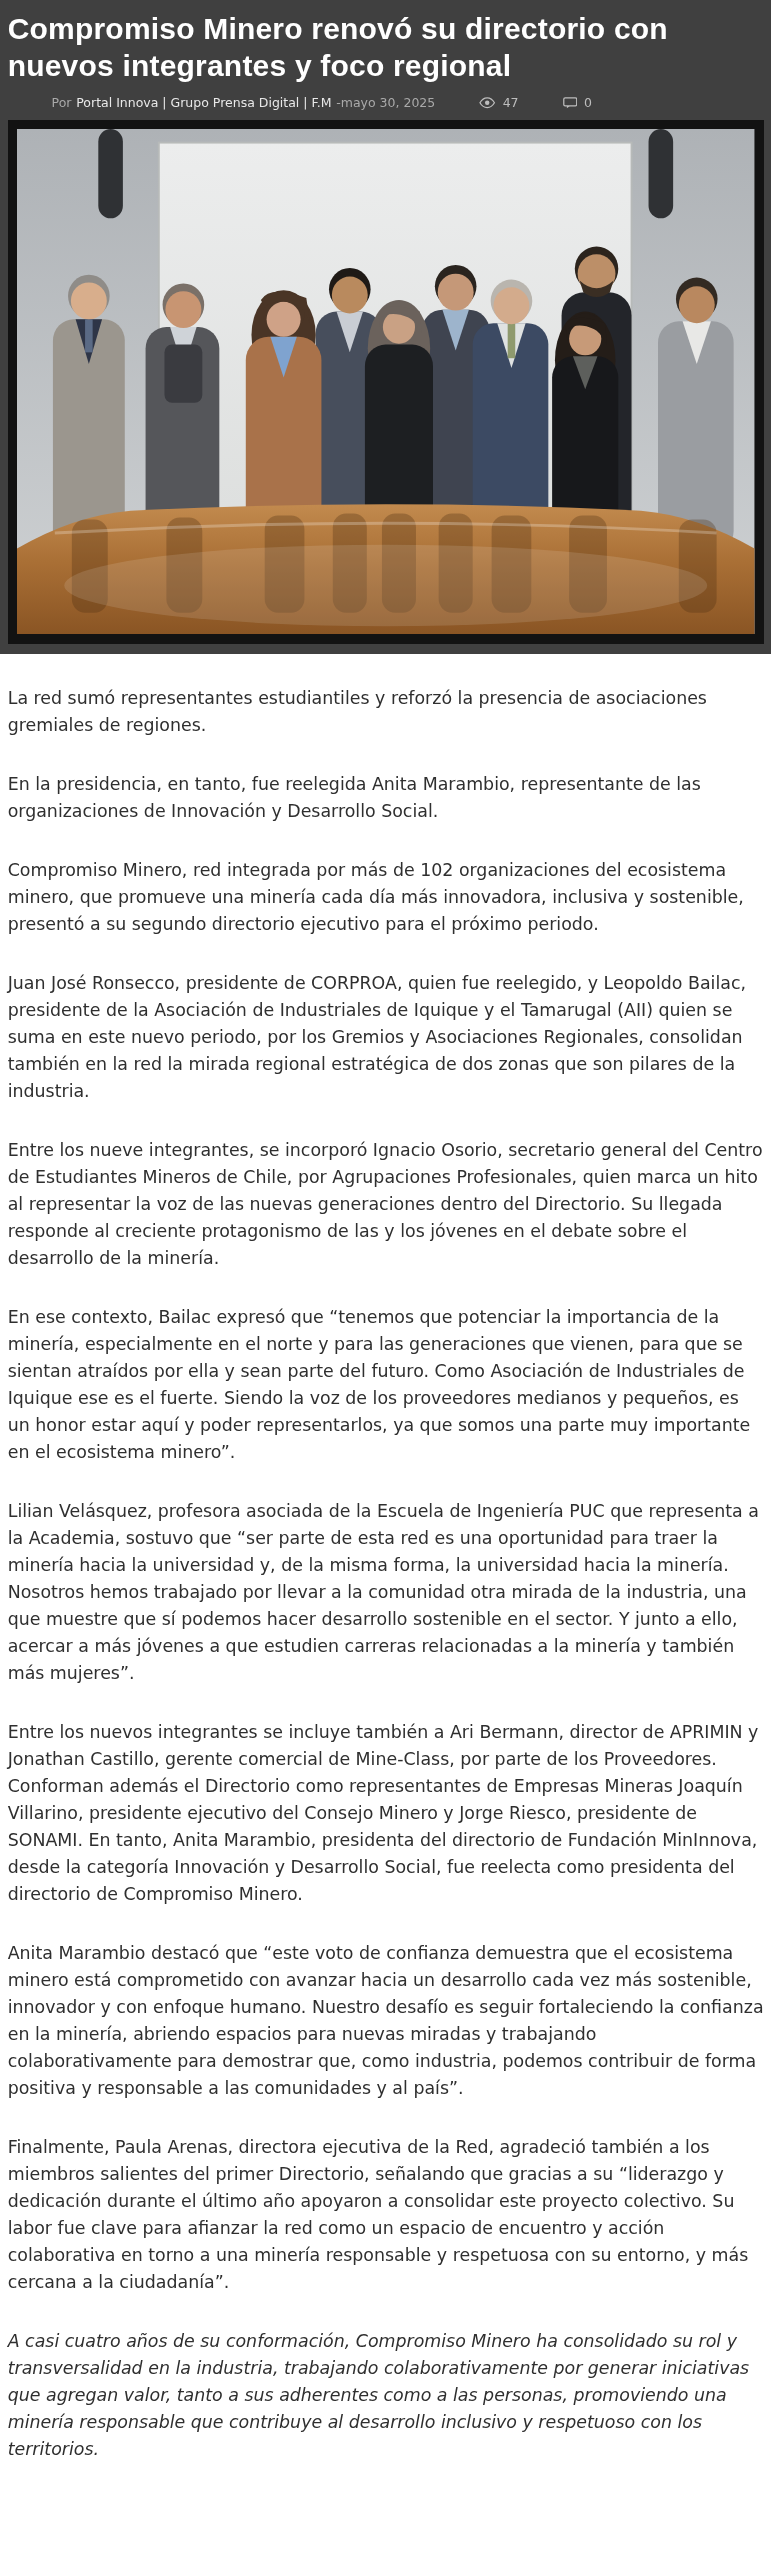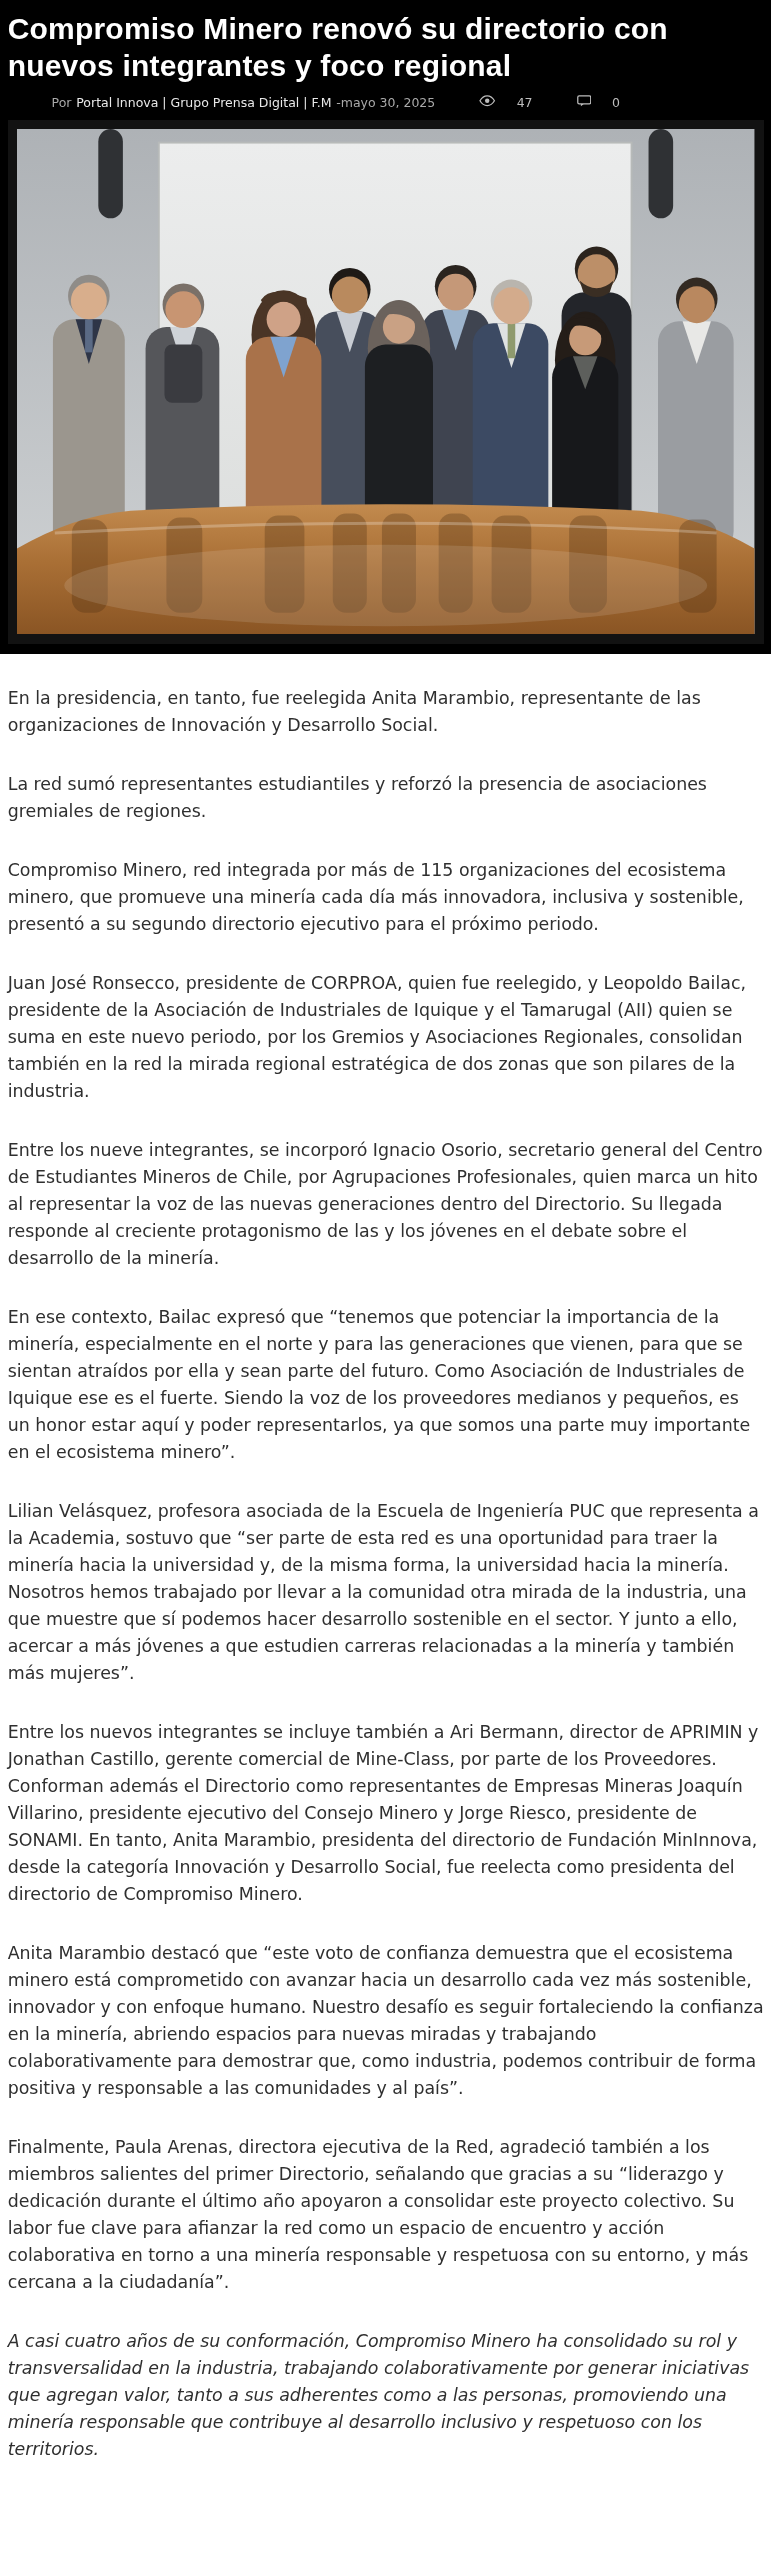--- a/index.html
+++ b/index.html
@@ -4,42 +4,42 @@
 <style>
   * { margin:0; padding:0; box-sizing:border-box; }
   html,body { background:#ffffff; }
   body {
     width:772px; margin:0 auto;
     font-family:"DejaVu Sans","Liberation Sans",sans-serif;
   }
 
   
   .hero {
-    background:#000000;
+    background:#404040;
     padding:5.8px 7.7px 9.6px;
   }
   .hero h1 {
     color:#ffffff;
     font-family:"Liberation Sans","DejaVu Sans",sans-serif;
     font-weight:700;
     font-size:30px;
     line-height:37px;
     margin:3.9px 0 11.6px;
     letter-spacing:0.2px;
   }
   .byline {
     display:flex; align-items:center;
     font-size:12.5px; color:#a9a9a9;
     margin:0 0 9.6px 1.9px;
     white-space:nowrap;
     padding-left:42px;
   }
   .byline .author { color:#e8e8e8; font-weight:400; margin:0 4.8px; }
   .byline .date { margin-left:0; }
-  .byline .stat { display:flex; gap:21px; margin-left:44px; color:#bdbdbd; }
+  .byline .stat { display:flex; align-items:center; gap:7px; margin-left:44px; color:#bdbdbd; }
   .byline .stat svg { display:block; }
 
   
   .photo-frame {
     background:#121212;
     padding:9.6px;
   }
   .photo {
     width:100%; height:505px;
     display:block;
@@ -209,23 +209,23 @@
         <rect x="584" y="398" width="40" height="100" rx="14"></rect>
         <rect x="700" y="402" width="40" height="96" rx="14"></rect>
       </g>
       <ellipse cx="390" cy="470" rx="340" ry="42" fill="#ffffff" opacity="0.12"></ellipse>
       <path d="M40 416 Q 390 396 740 416" stroke="#ffffff" stroke-width="3" fill="none" opacity="0.25"></path>
     </svg>
   </div>
 </div>
 
 <div class="article">
+  <p>La red sumó representantes estudiantiles y reforzó la presencia de asociaciones gremiales de regiones.</p>
   <p>En la presidencia, en tanto, fue reelegida Anita Marambio, representante de las organizaciones de Innovación y Desarrollo Social.</p>
-  <p>La red sumó representantes estudiantiles y reforzó la presencia de asociaciones gremiales de regiones.</p>
-  <p>Compromiso Minero, red integrada por más de 115 organizaciones del ecosistema minero, que promueve una minería cada día más innovadora, inclusiva y sostenible, presentó a su segundo directorio ejecutivo para el próximo periodo.</p>
+  <p>Compromiso Minero, red integrada por más de 102 organizaciones del ecosistema minero, que promueve una minería cada día más innovadora, inclusiva y sostenible, presentó a su segundo directorio ejecutivo para el próximo periodo.</p>
   <p>Juan José Ronsecco, presidente de CORPROA, quien fue reelegido, y Leopoldo Bailac, presidente de la Asociación de Industriales de Iquique y el Tamarugal (AII) quien se suma en este nuevo periodo, por los Gremios y Asociaciones Regionales, consolidan también en la red la mirada regional estratégica de dos zonas que son pilares de la industria.</p>
   <p>Entre los nueve integrantes, se incorporó Ignacio Osorio, secretario general del Centro de Estudiantes Mineros de Chile, por Agrupaciones Profesionales, quien marca un hito al representar la voz de las nuevas generaciones dentro del Directorio. Su llegada responde al creciente protagonismo de las y los jóvenes en el debate sobre el desarrollo de la minería.</p>
   <p>En ese contexto, Bailac expresó que “tenemos que potenciar la importancia de la minería, especialmente en el norte y para las generaciones que vienen, para que se sientan atraídos por ella y sean parte del futuro. Como Asociación de Industriales de Iquique ese es el fuerte. Siendo la voz de los proveedores medianos y pequeños, es un honor estar aquí y poder representarlos, ya que somos una parte muy importante en el ecosistema minero”.</p>
   <p>Lilian Velásquez, profesora asociada de la Escuela de Ingeniería PUC que representa a la Academia, sostuvo que “ser parte de esta red es una oportunidad para traer la minería hacia la universidad y, de la misma forma, la universidad hacia la minería. Nosotros hemos trabajado por llevar a la comunidad otra mirada de la industria, una que muestre que sí podemos hacer desarrollo sostenible en el sector. Y junto a ello, acercar a más jóvenes a que estudien carreras relacionadas a la minería y también más mujeres”.</p>
   <p>Entre los nuevos integrantes se incluye también a Ari Bermann, director de APRIMIN y Jonathan Castillo, gerente comercial de Mine-Class, por parte de los Proveedores. Conforman además el Directorio como representantes de Empresas Mineras Joaquín Villarino, presidente ejecutivo del Consejo Minero y Jorge Riesco, presidente de SONAMI. En tanto, Anita Marambio, presidenta del directorio de Fundación MinInnova, desde la categoría Innovación y Desarrollo Social, fue reelecta como presidenta del directorio de Compromiso Minero.</p>
   <p>Anita Marambio destacó que “este voto de confianza demuestra que el ecosistema minero está comprometido con avanzar hacia un desarrollo cada vez más sostenible, innovador y con enfoque humano. Nuestro desafío es seguir fortaleciendo la confianza en la minería, abriendo espacios para nuevas miradas y trabajando colaborativamente para demostrar que, como industria, podemos contribuir de forma positiva y responsable a las comunidades y al país”.</p>
   <p>Finalmente, Paula Arenas, directora ejecutiva de la Red, agradeció también a los miembros salientes del primer Directorio, señalando que gracias a su “liderazgo y dedicación durante el último año apoyaron a consolidar este proyecto colectivo. Su labor fue clave para afianzar la red como un espacio de encuentro y acción colaborativa en torno a una minería responsable y respetuosa con su entorno, y más cercana a la ciudadanía”.</p>
   <p>A casi cuatro años de su conformación, Compromiso Minero ha consolidado su rol y transversalidad en la industria, trabajando colaborativamente por generar iniciativas que agregan valor, tanto a sus adherentes como a las personas, promoviendo una minería responsable que contribuye al desarrollo inclusivo y respetuoso con los territorios.</p>
 </div>
 

